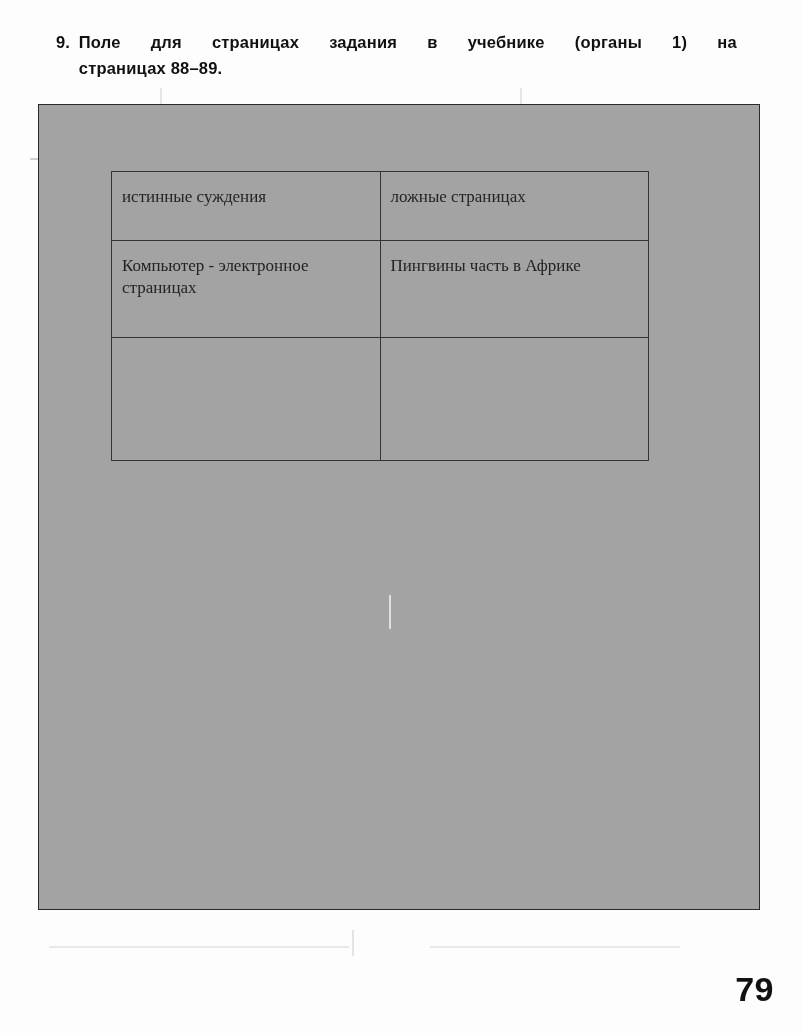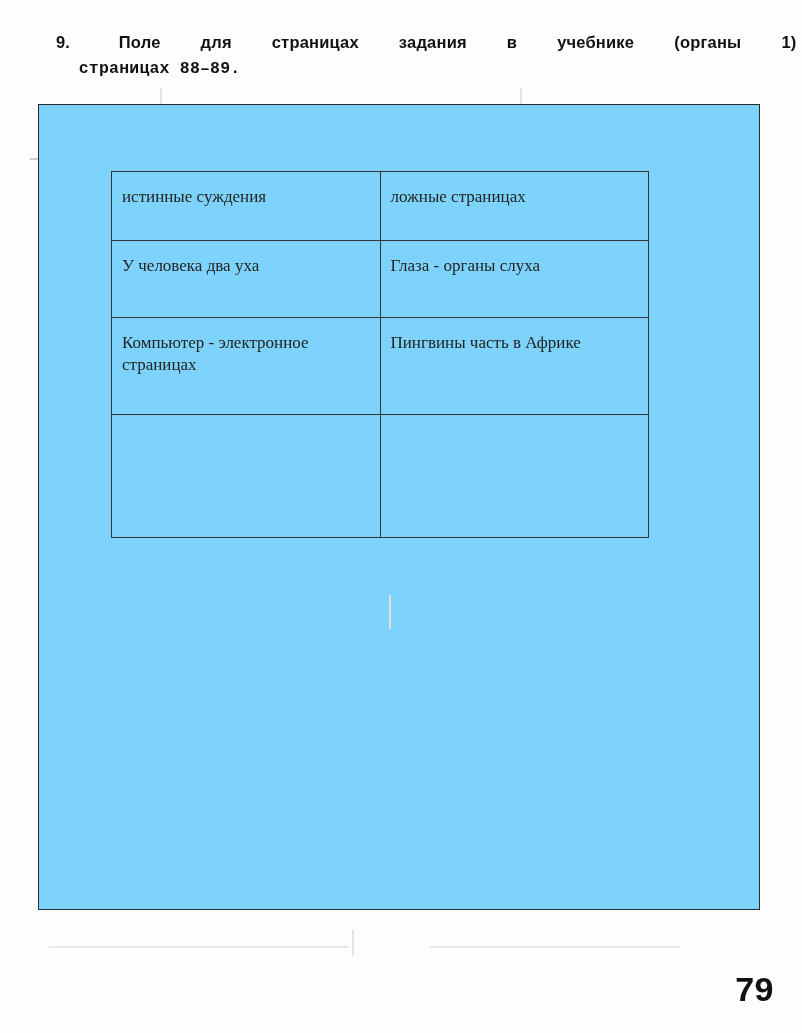--- a/index.html
+++ b/index.html
@@ -46,36 +46,34 @@
     color: #111;
     letter-spacing: 0.2px;
   }
   .task-line1 {
     display: flex;
     justify-content: space-between;
     width: 658px;
   }
   .task-line1 span {
     white-space: pre;
-    margin-left: 40px;
   }
   .task-line2 {
     margin-top: 1px;
-    font-family: Liberation Mono, monospace;
   }
 
   
   .answer-frame {
     position: absolute;
     left: 38px;
     top: 104px;
     width: 722px;
     height: 806px;
     border: 1.6px solid #2b2b2b;
-    background: #7dd3fc;
+    background: #a3a3a3;
     box-sizing: border-box;
   }
 
   
   .hand-table {
     position: absolute;
     left: 72px;
     top: 66px;
     width: 538px;
     border-collapse: collapse;
@@ -159,24 +157,20 @@
   <div class="answer-frame">
 
     <div class="speck s4"></div>
 
     <table class="hand-table">
       <tbody>
         <tr class="row-head">
           <td class="col-a cell-indent-2">истинные суждения</td>
           <td class="col-b cell-indent-2">ложные страницах</td>
         </tr>
-        <tr class="row-1">
-          <td class="col-a cell-indent-1">У человека два уха</td>
-          <td class="col-b cell-indent-2">Глаза - органы слуха</td>
-        </tr>
         <tr class="row-2">
           <td class="col-a cell-indent-2">Компьютер - электронное страницах</td>
           <td class="col-b cell-indent-2">Пингвины часть в Африке</td>
         </tr>
         <tr class="row-empty">
           <td class="col-a"></td>
           <td class="col-b"></td>
         </tr>
       </tbody>
     </table>

